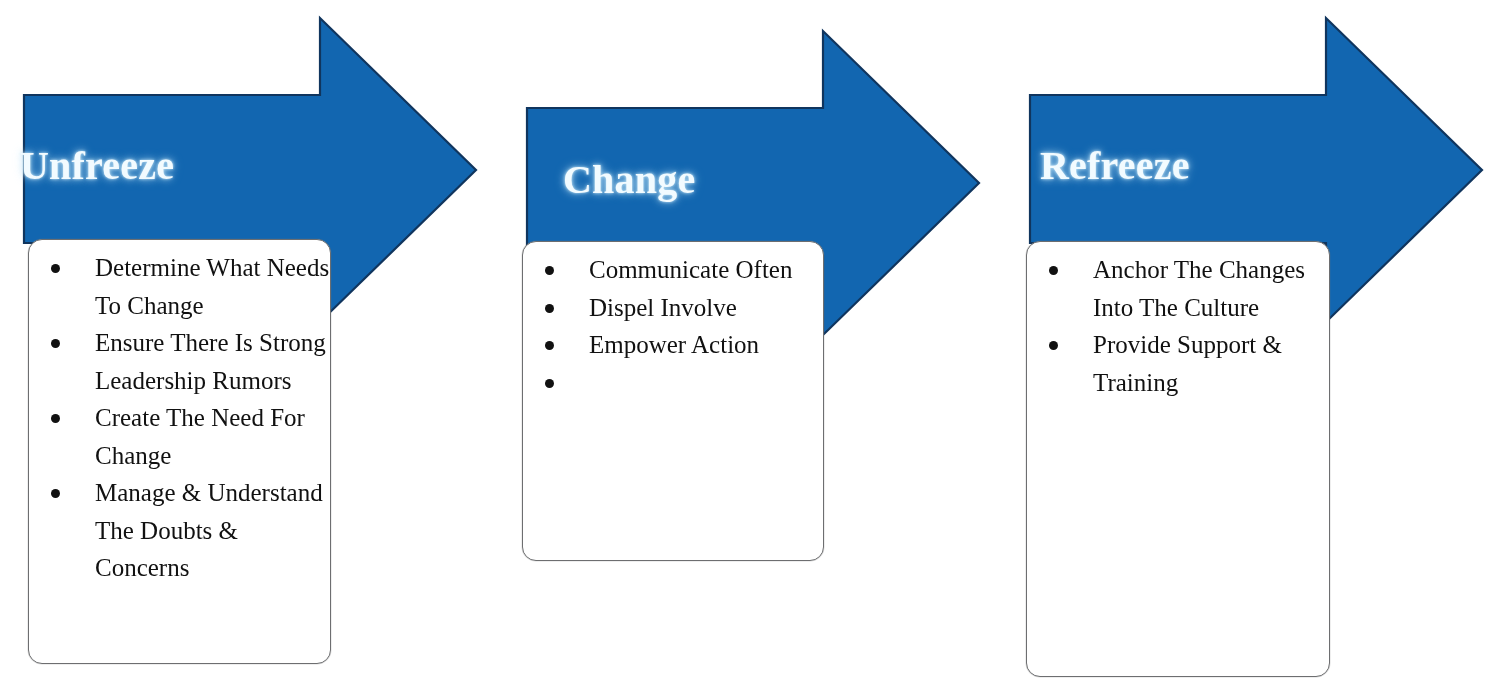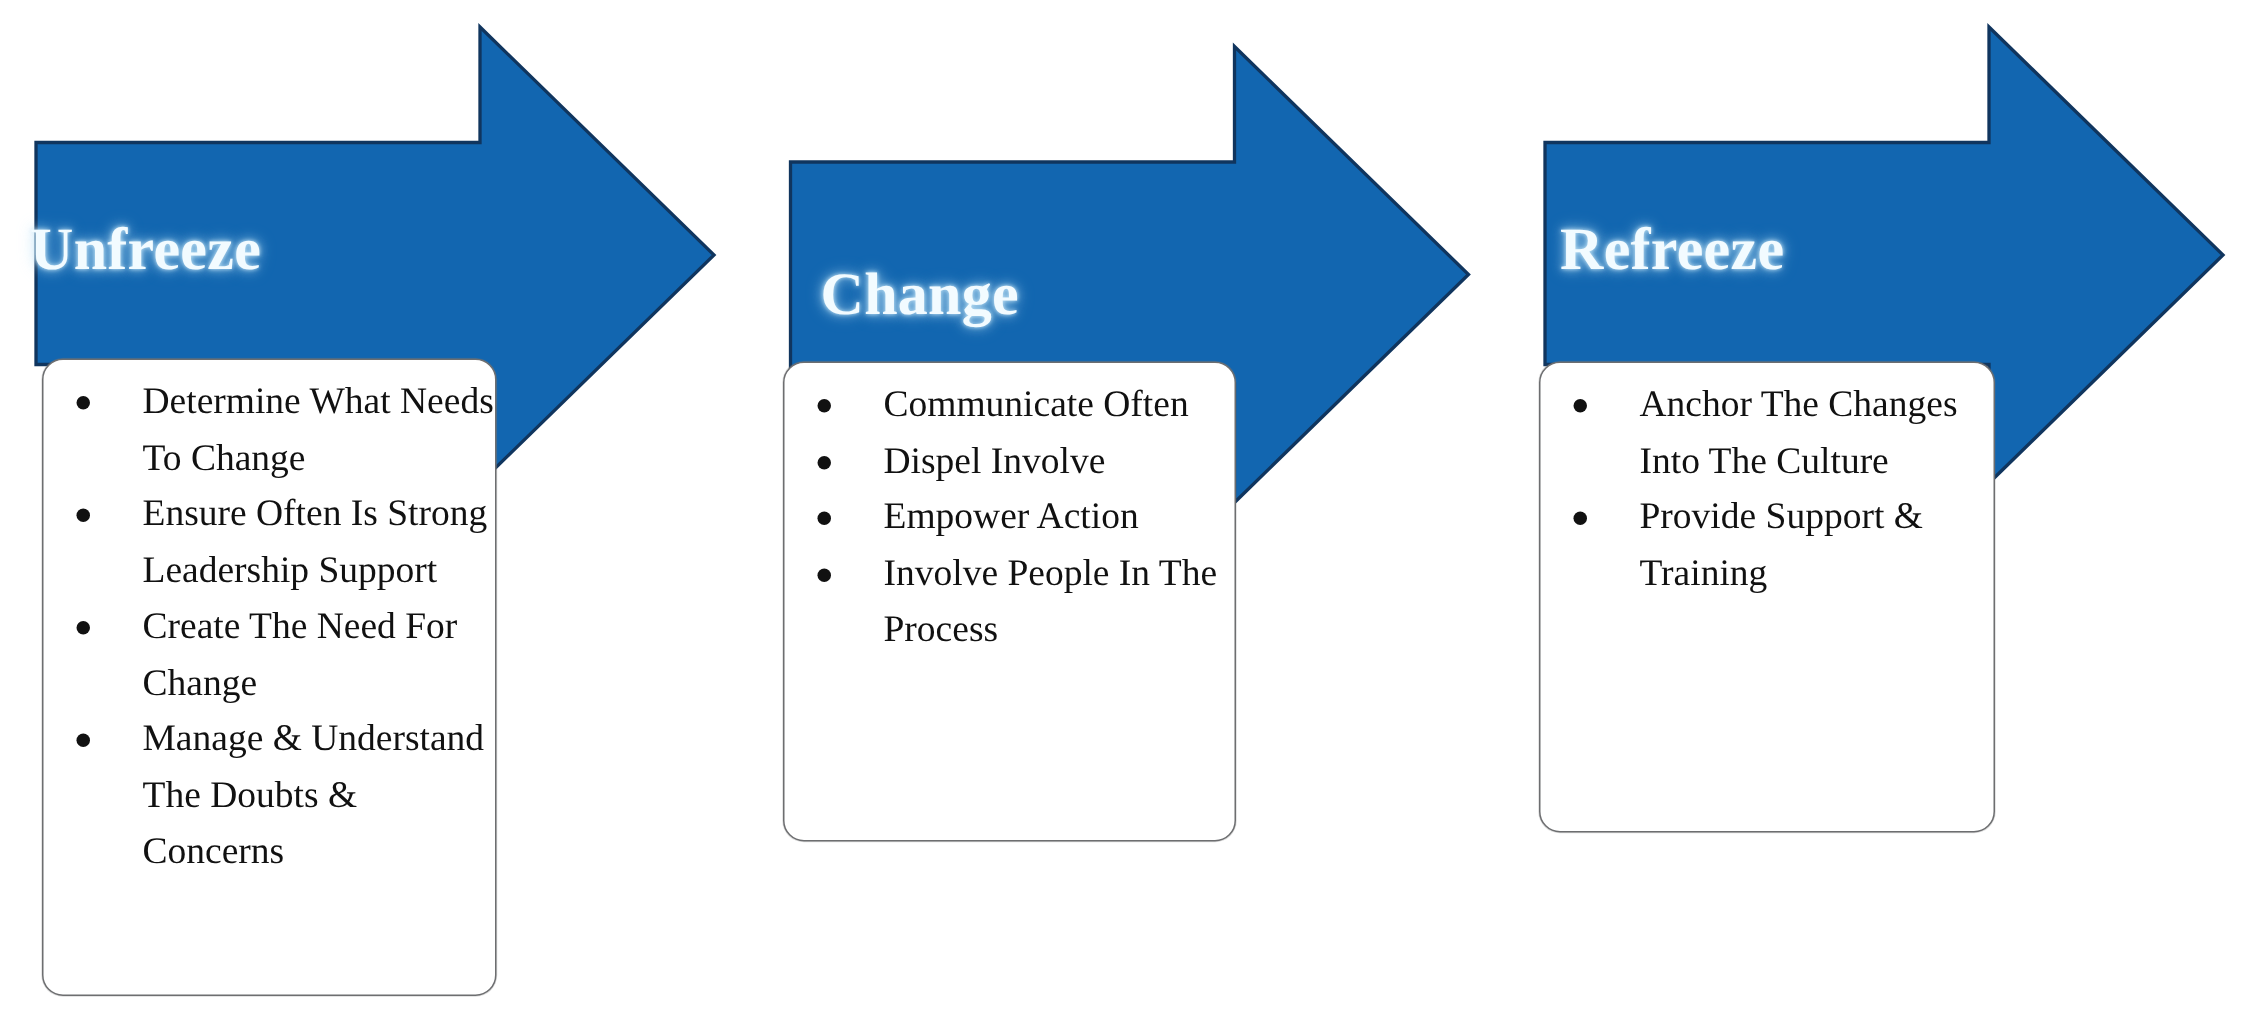--- a/index.html
+++ b/index.html
@@ -100,59 +100,58 @@
     <div class="stage-title" style="left:20px; top:146px;">Unfreeze</div>
 
     <div class="bullet-box" style="left:28px; top:239px; width:303px; height:425px;">
       <ul class="bullet-list">
         <li class="bullet-item">
           <span class="bullet-dot"></span>
           <span class="bullet-text">Determine What Needs To Change</span>
         </li>
         <li class="bullet-item">
           <span class="bullet-dot"></span>
-          <span class="bullet-text">Ensure Often Is Strong Leadership Support</span>
+          <span class="bullet-text">Ensure There Is Strong Leadership Rumors</span>
         </li>
         <li class="bullet-item">
           <span class="bullet-dot"></span>
           <span class="bullet-text">Create The Need For Change</span>
         </li>
         <li class="bullet-item">
           <span class="bullet-dot"></span>
           <span class="bullet-text">Manage &amp; Understand The Doubts &amp; Concerns</span>
         </li>
       </ul>
     </div>
 
-    <div class="stage-title" style="left:547px; top:160px;margin-top:16px;">Change</div>
+    <div class="stage-title" style="left:563px; top:160px;">Change</div>
 
     <div class="bullet-box" style="left:522px; top:241px; width:302px; height:320px;">
       <ul class="bullet-list">
         <li class="bullet-item">
           <span class="bullet-dot"></span>
           <span class="bullet-text">Communicate Often</span>
         </li>
         <li class="bullet-item">
           <span class="bullet-dot"></span>
           <span class="bullet-text">Dispel Involve</span>
         </li>
         <li class="bullet-item">
           <span class="bullet-dot"></span>
           <span class="bullet-text">Empower Action</span>
         </li>
         <li class="bullet-item">
           <span class="bullet-dot"></span>
-          <span class="bullet-text">Involve People In The Process</span>
         </li>
       </ul>
     </div>
 
     <div class="stage-title" style="left:1040px; top:146px;font-family:Liberation Serif, serif;">Refreeze</div>
 
-    <div class="bullet-box" style="left:1026px; top:241px; width:304px; height:314px;">
+    <div class="bullet-box" style="left:1026px; top:241px; width:304px; height:436px;">
       <ul class="bullet-list">
         <li class="bullet-item">
           <span class="bullet-dot"></span>
           <span class="bullet-text">Anchor The Changes Into The Culture</span>
         </li>
         <li class="bullet-item">
           <span class="bullet-dot"></span>
           <span class="bullet-text">Provide Support &amp; Training</span>
         </li>
       </ul>

